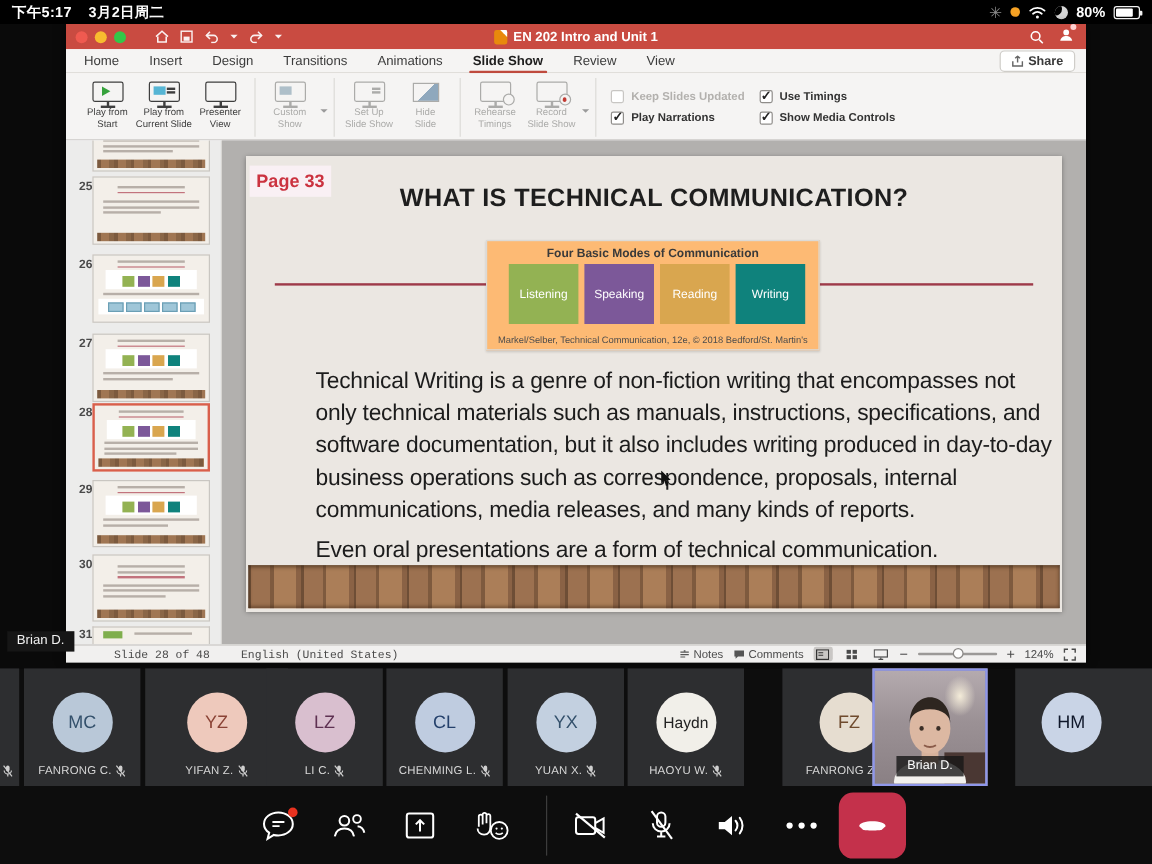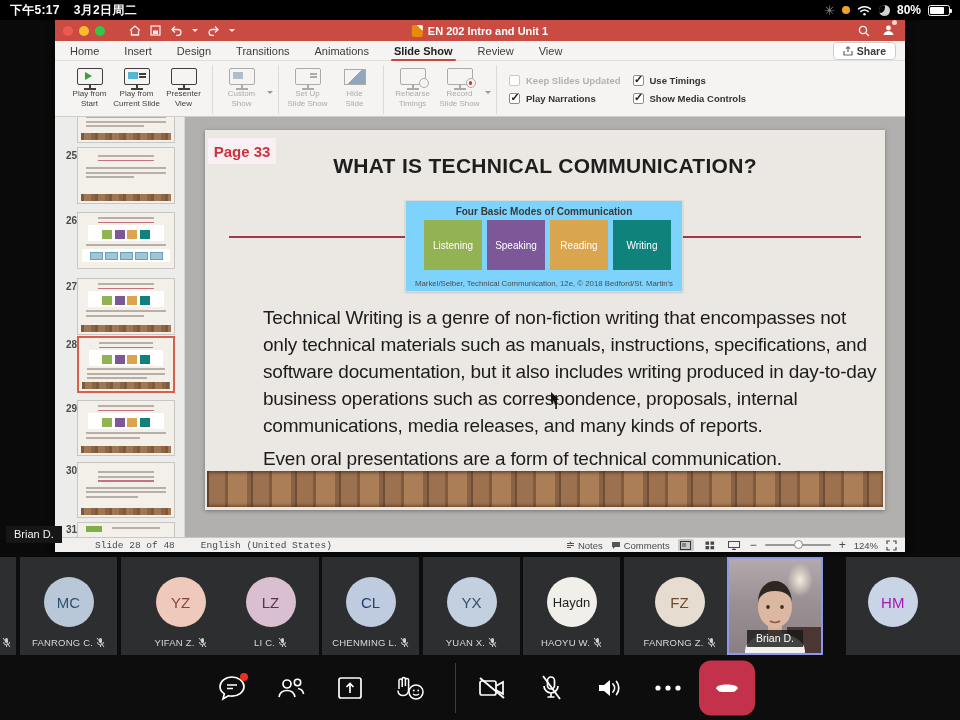--- a/index.html
+++ b/index.html
@@ -87,21 +87,21 @@
   .greenchip { width:16px; height:6px; background:#7fae4d; margin:3px 0 0 8px; }
 
   #canvas { position:relative; flex:1; background:#b2b0ae; }
   #slide { position:absolute; left:20px; top:13px; width:680px; height:380px; background:#ebe7e2; box-shadow:0 1px 4px rgba(0,0,0,.35); }
   #page-badge { position:absolute; left:3px; top:8px; width:68px; height:26px; background:#f9f0f4; display:flex; align-items:center; justify-content:center;
                 font-size:15px; font-weight:700; color:#cb3340; }
   #slide-title { position:absolute; left:0; top:24px; width:100%; text-align:center; font-size:21px; font-weight:600; letter-spacing:.3px; color:#1e1e1e; }
   .redline { position:absolute; top:106px; height:2px; background:#9e3a49; }
   #rl-left { left:24px; width:176px; }
   #rl-right { left:478px; width:178px; }
-  #modes-box { position:absolute; left:200px; top:70px; width:278px; height:92px; background:#7dd3fc; border:1px solid #dcdad6; box-shadow:0 1px 2px rgba(0,0,0,.15); }
+  #modes-box { position:absolute; left:200px; top:70px; width:278px; height:92px; background:#fdba74; border:1px solid #dcdad6; box-shadow:0 1px 2px rgba(0,0,0,.15); }
   #modes-title { position:absolute; top:5px; width:100%; text-align:center; font-size:10px; font-weight:600; color:#3a3a3a; }
   #modes-row { position:absolute; left:18px; top:19px; display:flex; gap:5px; }
   .mode-chip { width:58px; height:50px; display:flex; align-items:center; justify-content:center; color:#fff; font-size:10px; }
   #modes-cit { position:absolute; bottom:3px; width:100%; text-align:center; font-size:7.8px; color:#4c4c4c; }
   #body1 { position:absolute; left:58px; top:174px; width:618px; font-size:19px; line-height:27px; color:#1c1c1c; letter-spacing:-0.2px; }
   #body2 { position:absolute; left:58px; top:318px; width:618px; font-size:19px; color:#1c1c1c; letter-spacing:-0.2px; }
   #wood { position:absolute; left:2px; right:2px; top:341px; height:36px;
           background:repeating-linear-gradient(90deg,#6e4e36 0 2px,#9c7150 2px 18px,#7e5a3e 18px 21px,#ab7e58 21px 40px,#8a6245 40px 44px);
           box-shadow:inset 0 2px 3px rgba(60,38,20,.55), inset 0 -2px 3px rgba(60,38,20,.45); }
   #cursor { position:absolute; left:345px; top:262px; color:#111; font-size:13px; }
@@ -588,21 +588,21 @@
       <span class="pname">
           <span>HAOYU W.</span>
         <svg class="micoff" width="9" height="11" viewBox="0 0 9 11">
             <rect x="3" y="1" width="3" height="5" rx="1.5" fill="#cfcfcf"></rect>
             <path d="M1.5 5a3 3 0 0 0 6 0M4.5 8v2" stroke="#cfcfcf" stroke-width="1" fill="none"></path>
             <path d="M1 1l7 9" stroke="#cfcfcf" stroke-width="1"></path>
           </svg>
         </span>
     </div>
 
-    <div class="ptile" style="left:624px;width:111px;">
+    <div class="ptile" style="left:652px;width:111px;">
       <span class="avatar" style="background: rgb(230, 221, 208); color: rgb(111, 75, 46);">FZ</span>
       <span class="pname">
           <span>FANRONG Z.</span>
         <svg class="micoff" width="9" height="11" viewBox="0 0 9 11">
             <rect x="3" y="1" width="3" height="5" rx="1.5" fill="#cfcfcf"></rect>
             <path d="M1.5 5a3 3 0 0 0 6 0M4.5 8v2" stroke="#cfcfcf" stroke-width="1" fill="none"></path>
             <path d="M1 1l7 9" stroke="#cfcfcf" stroke-width="1"></path>
           </svg>
         </span>
     </div>
@@ -619,21 +619,21 @@
           <path d="M18 28c0-14 8-22 17-22s17 8 17 22c0-6-6-12-17-12s-17 6-17 12z" fill="#2e2620"></path>
           <ellipse cx="28" cy="32" rx="1.8" ry="2" fill="#3a2e26"></ellipse>
           <ellipse cx="42" cy="32" rx="1.8" ry="2" fill="#3a2e26"></ellipse>
           <path d="M30 46q5 3 10 0" stroke="#8a5c4a" stroke-width="1.6" fill="none"></path>
         </svg>
       </span>
       <span class="vid-label">Brian D.</span>
     </div>
 
     <div class="ptile" style="left:846px;width:114px;">
-      <span class="avatar" style="left: 41%; background: rgb(201, 212, 230); color: #a21caf;">HM</span>
+      <span class="avatar" style="left: 41%; background: rgb(201, 212, 230); color: #0f172a;">HM</span>
     </div>
   </div>
 
   <div id="toolbar">
     <span class="tool" style="left:232px;">
       <svg width="28" height="26" viewBox="0 0 28 26">
         <path d="M14 2C7.4 2 2 6.3 2 11.6c0 3 1.7 5.6 4.3 7.3L5 24l5.2-3.2c1.2.3 2.5.4 3.8.4 6.6 0 12-4.3 12-9.6S20.6 2 14 2z" fill="none" stroke="#fff" stroke-width="1.7"></path>
         <path d="M9 10h10M9 13.5h6" stroke="#fff" stroke-width="1.5"></path>
       </svg>
       <span class="chat-dot"></span>

